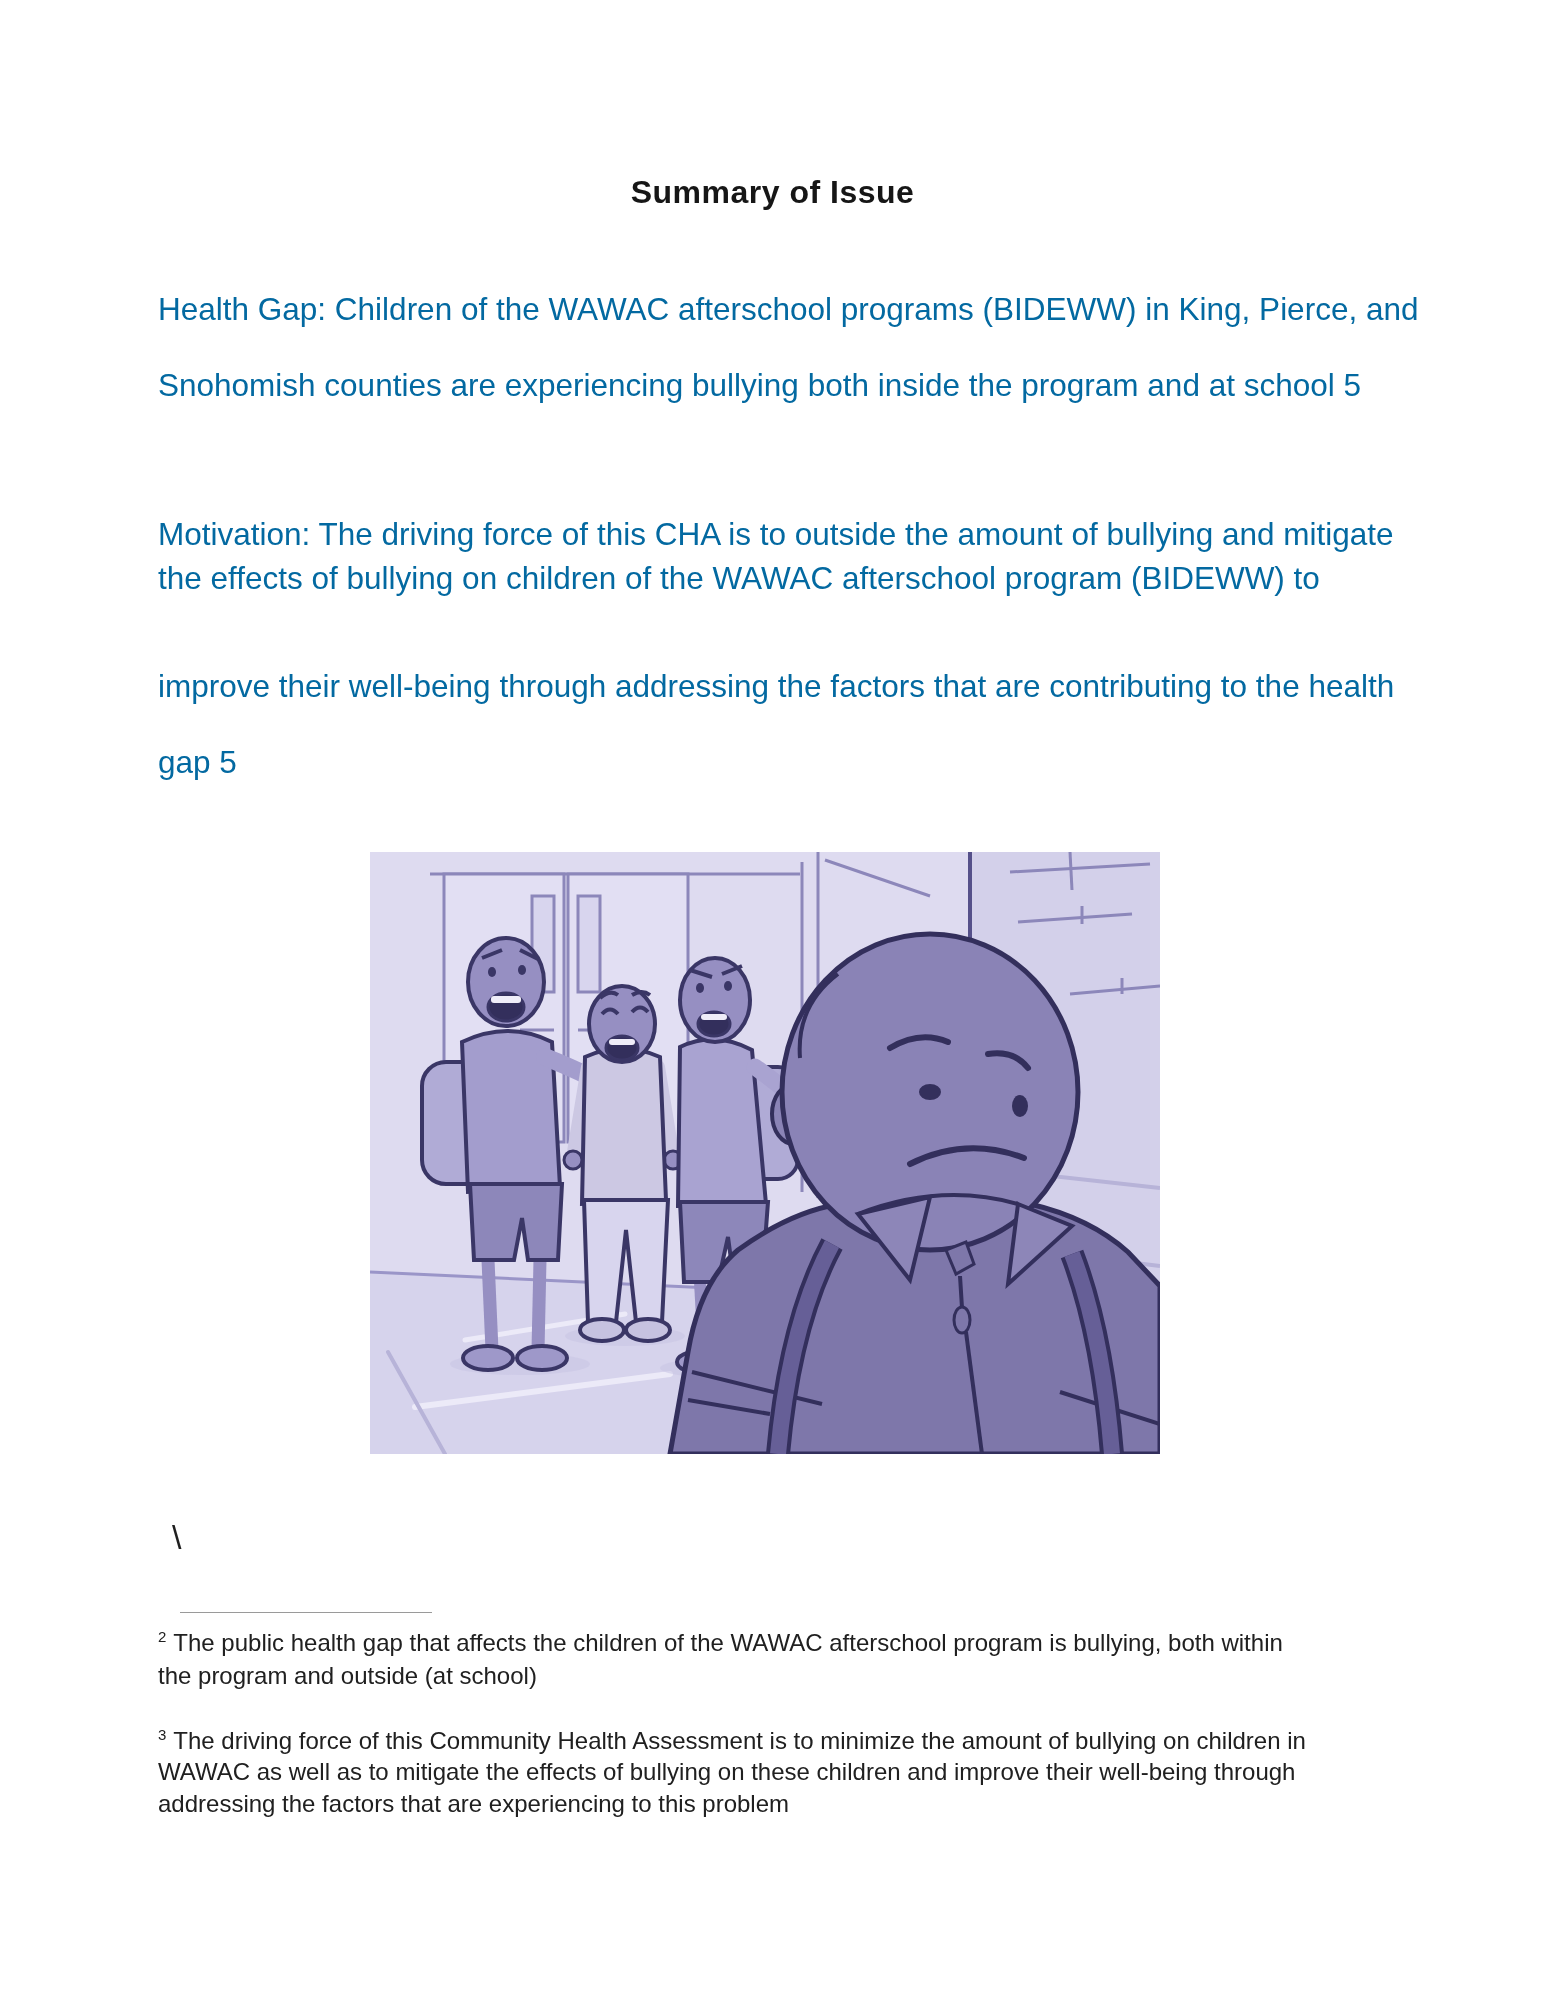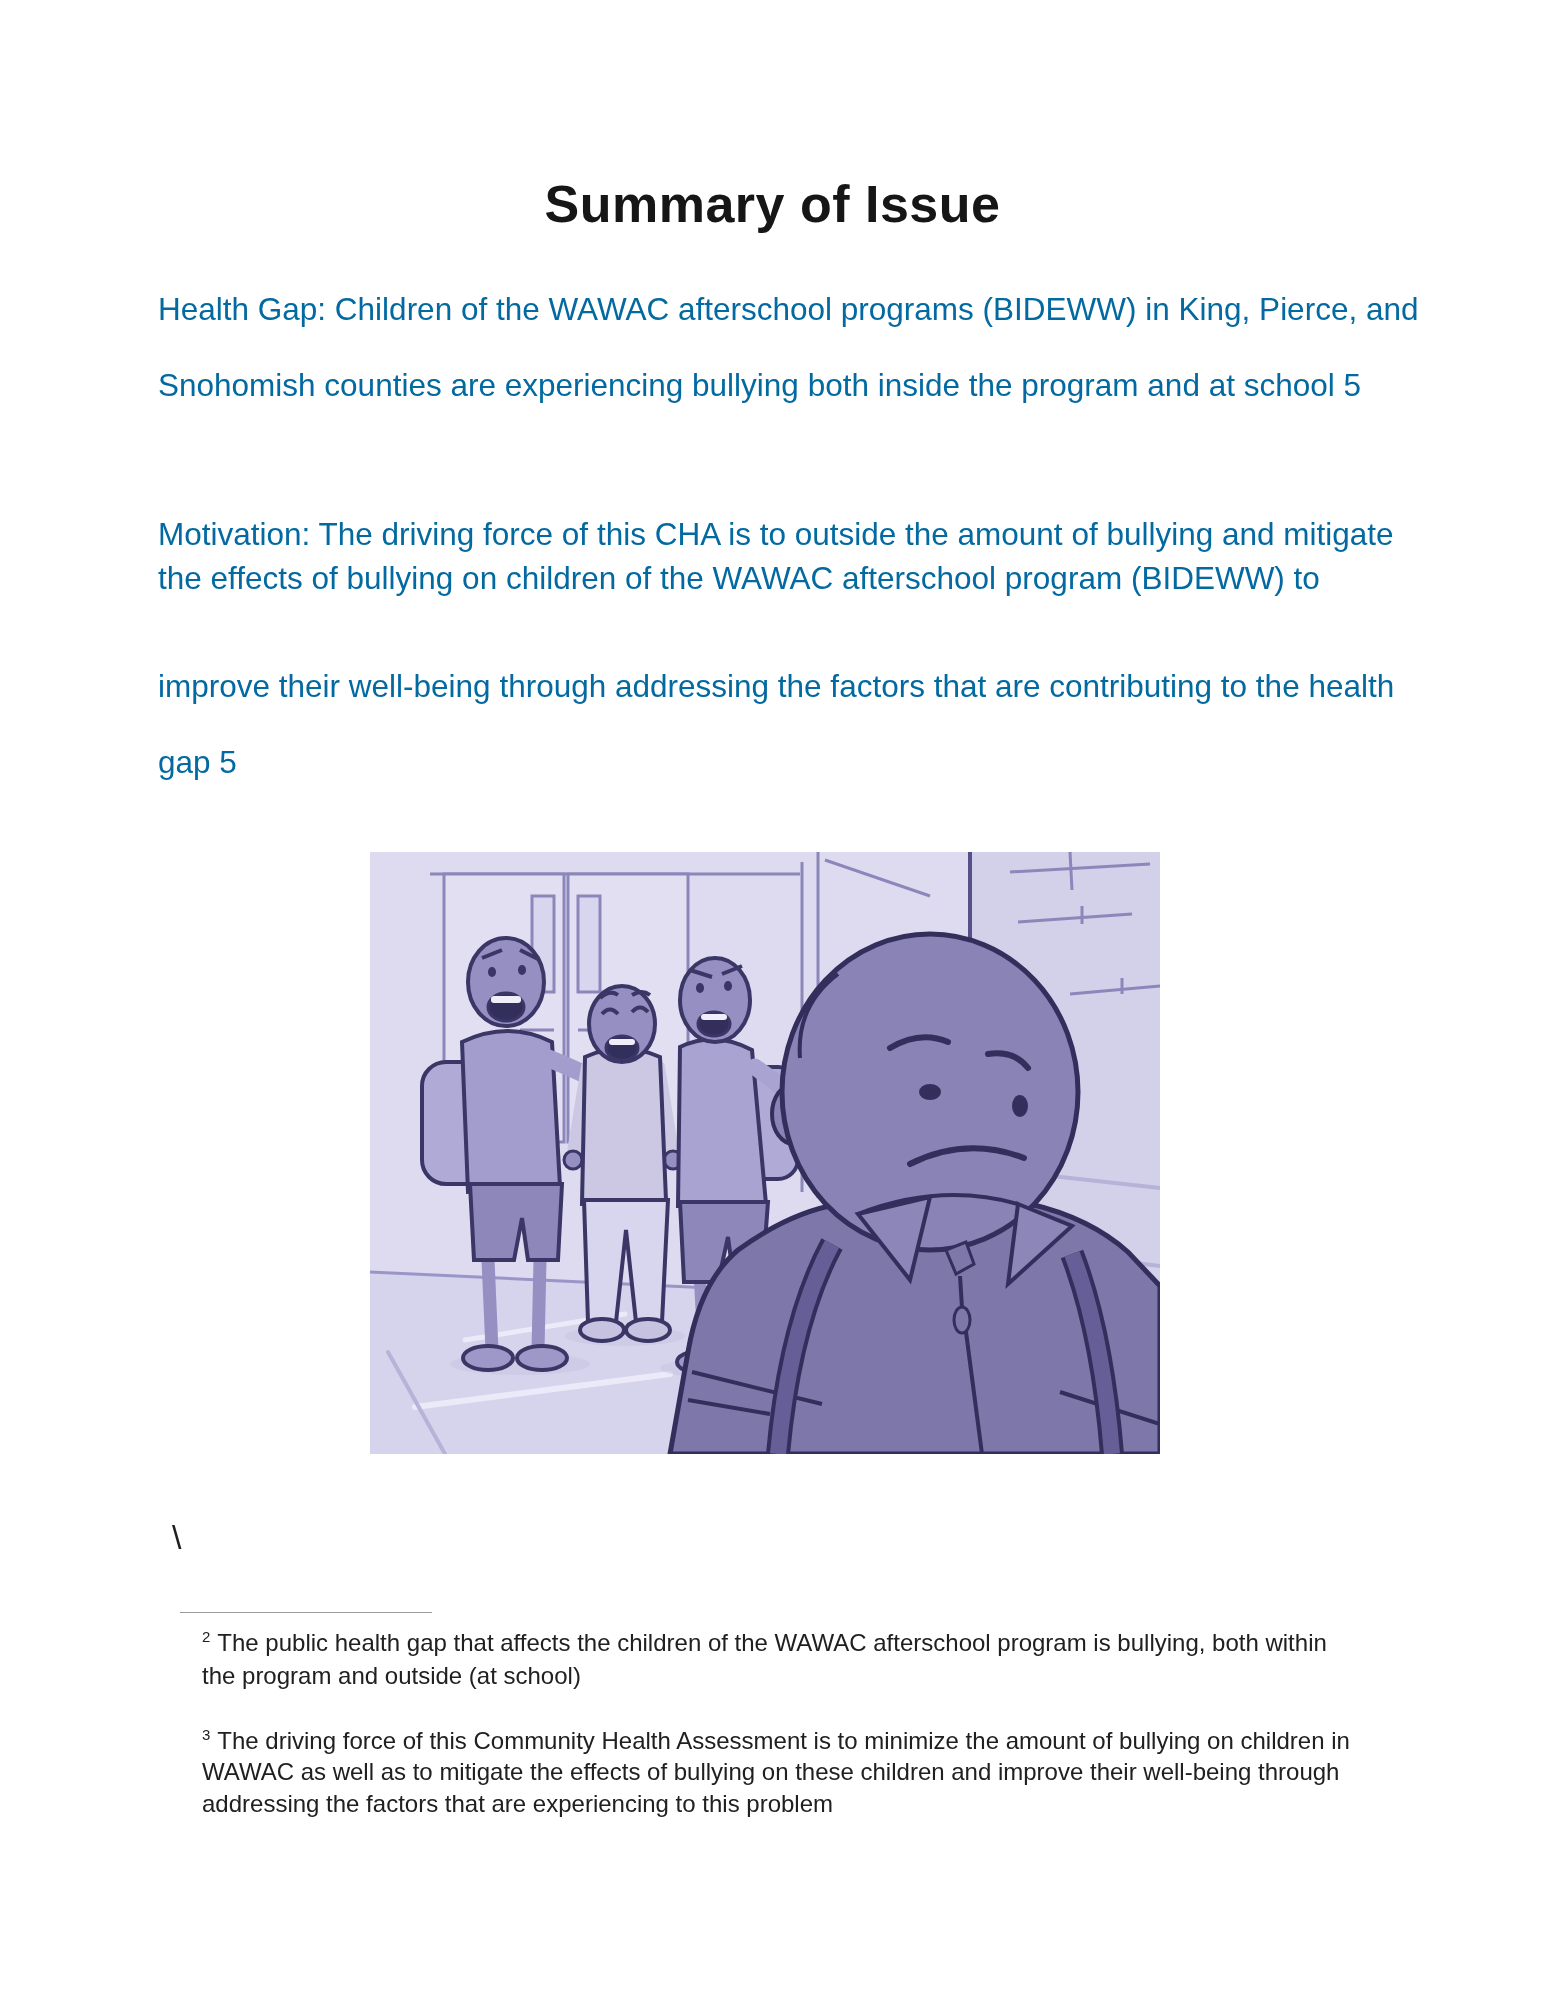--- a/index.html
+++ b/index.html
@@ -8,21 +8,21 @@
     background:#ffffff;
     font-family:"Liberation Sans", sans-serif;
     color:#1f1f1f;
     position:relative;
     overflow:hidden;
   }
   .abs{position:absolute;}
   .title{
     left:0;right:0;top:174px;
     text-align:center;
-    font-size:52px;font-weight:700;color:#161616;
+    font-size:32px;font-weight:700;color:#161616;
     letter-spacing:0.5px;
   }
   .bodyline{
     left:158px;
     font-size:31.5px;
     white-space:pre;
     color:#0369a1;
   }
   .stray{
     left:172px;top:1518px;
@@ -30,21 +30,20 @@
   }
   .fnsep{
     left:180px;top:1612px;width:252px;height:0;
     border-top:1.5px solid #9a9a9a;
   }
   .fnline{
     left:158px;
     font-size:24px;
     white-space:pre;
     color:#202020;
-    margin-left:44px;
   }
   .fnline sup{
     font-size:15px;
     vertical-align:super;
     margin-right:7px;
   }
   .illus{
     left:370px;top:852px;width:790px;height:602px;
   }
   .illus svg{display:block;width:790px;height:602px;}

